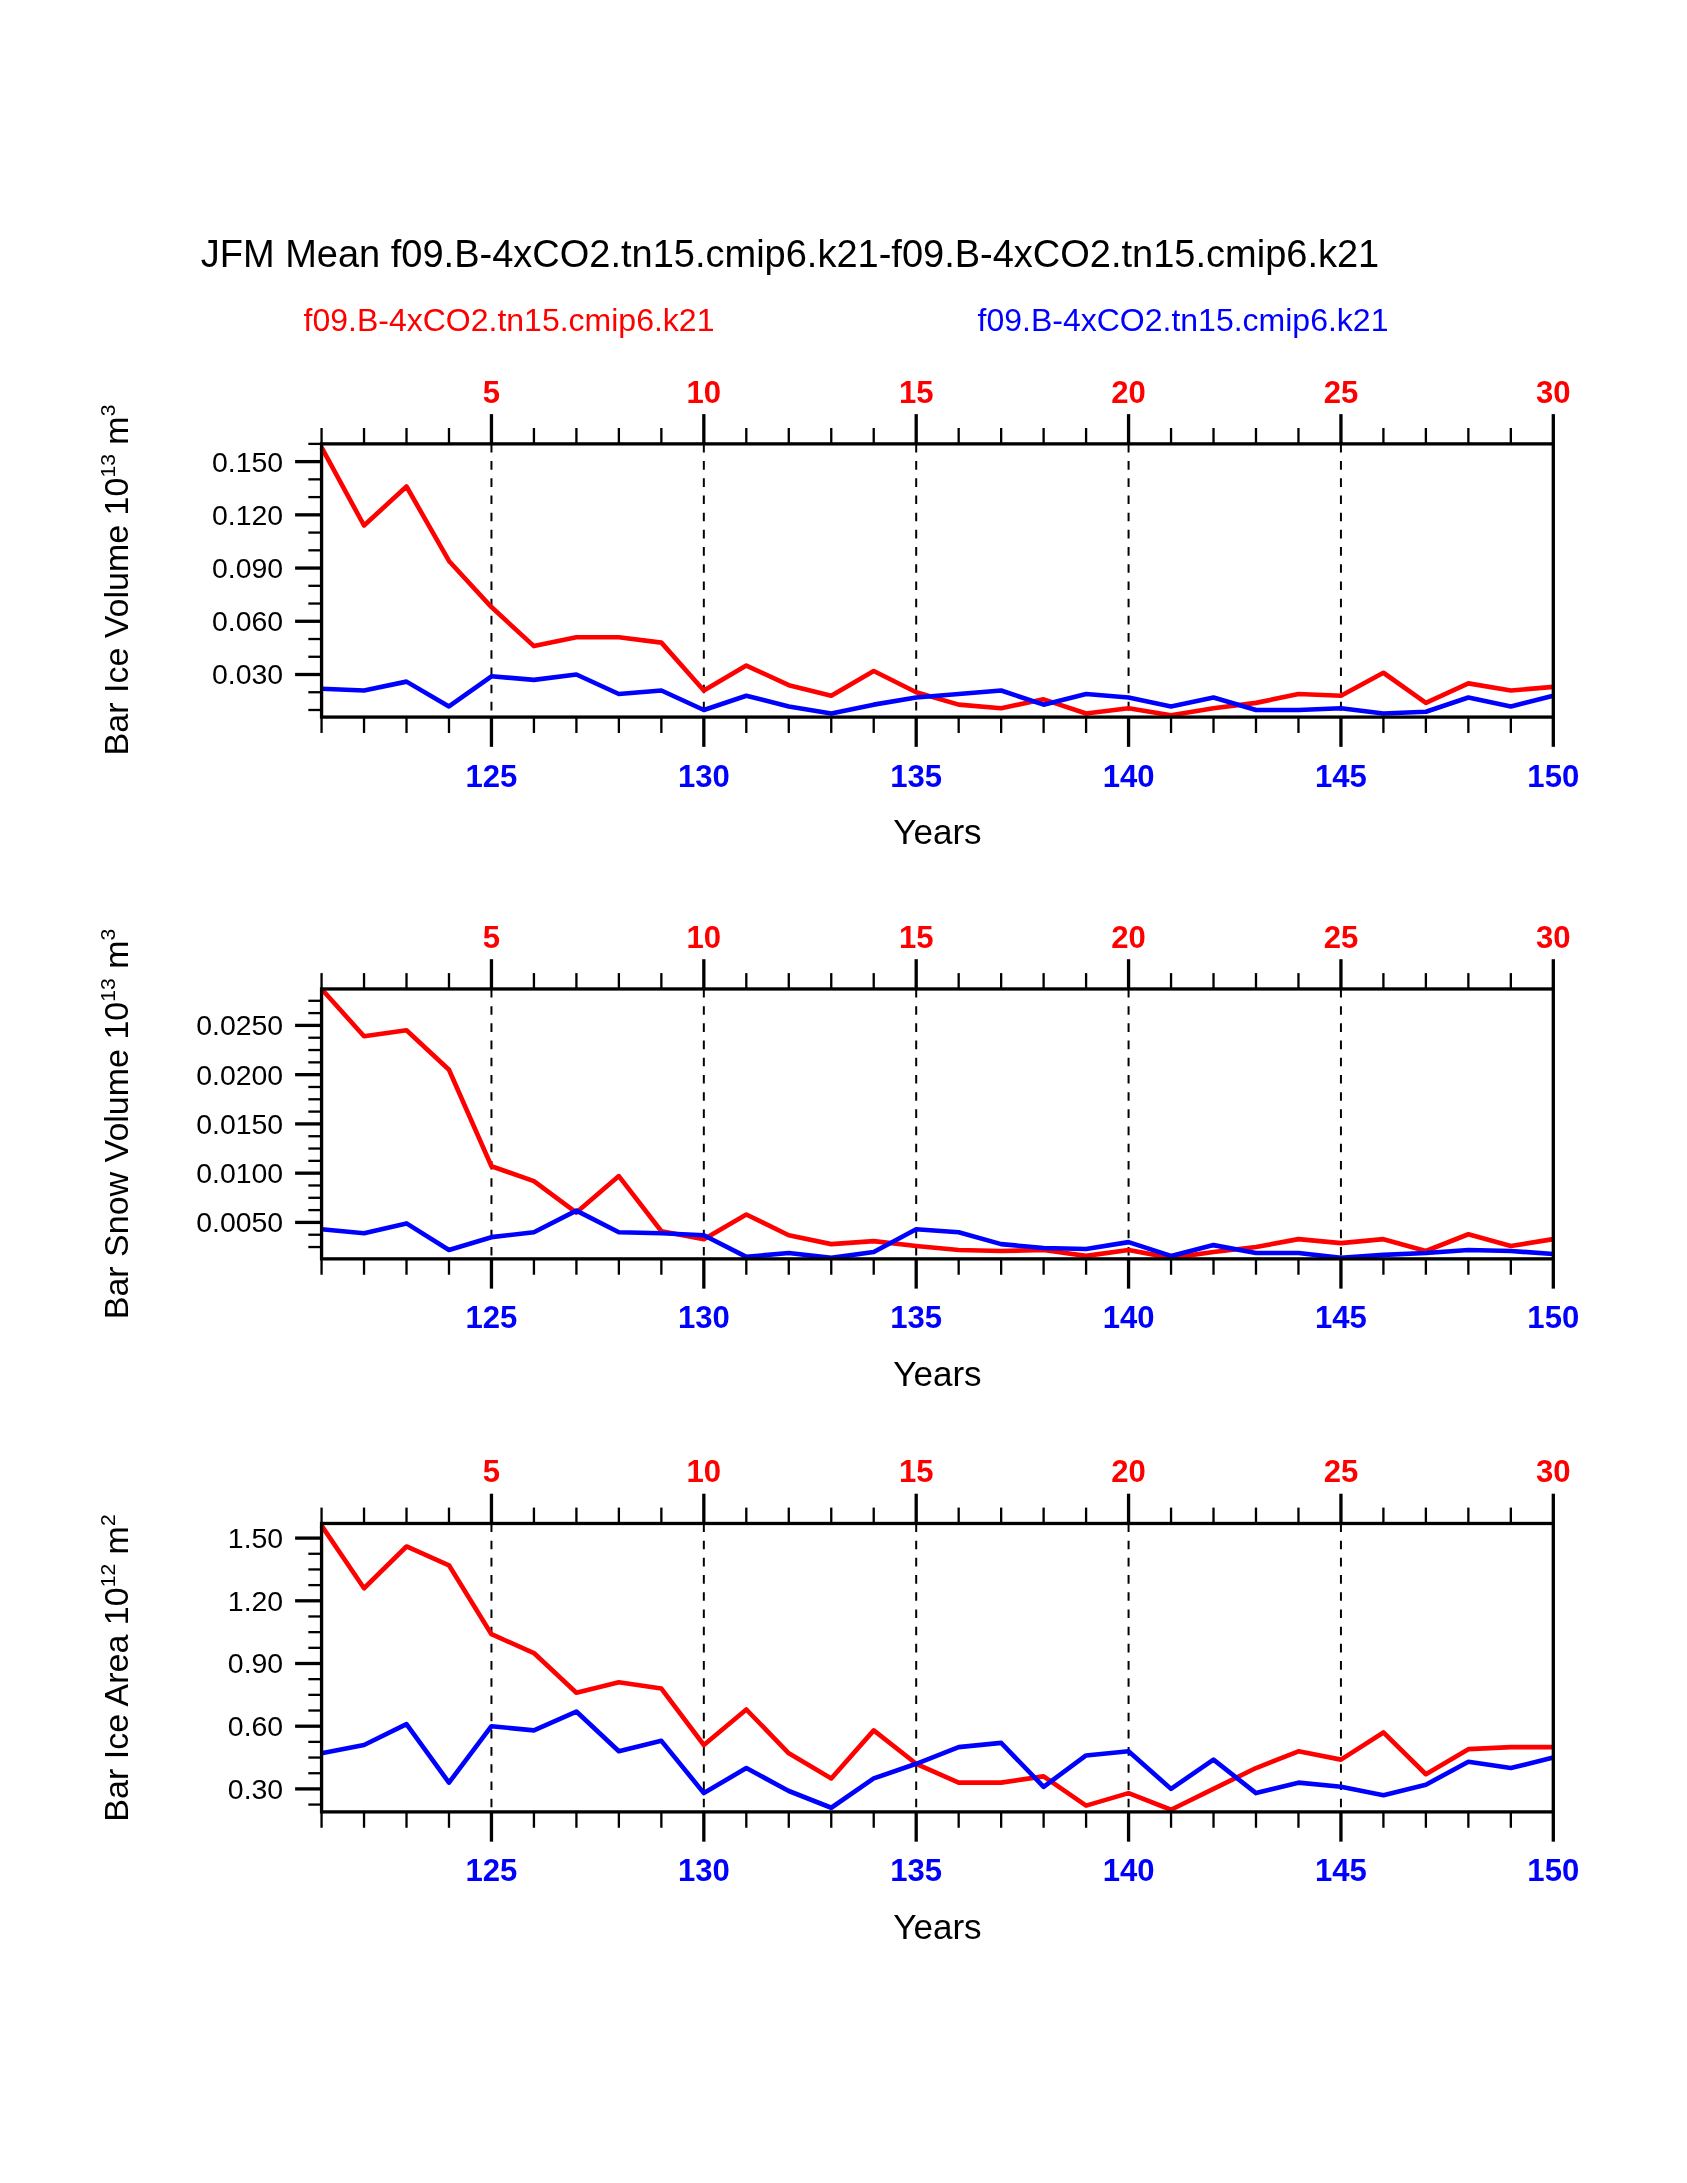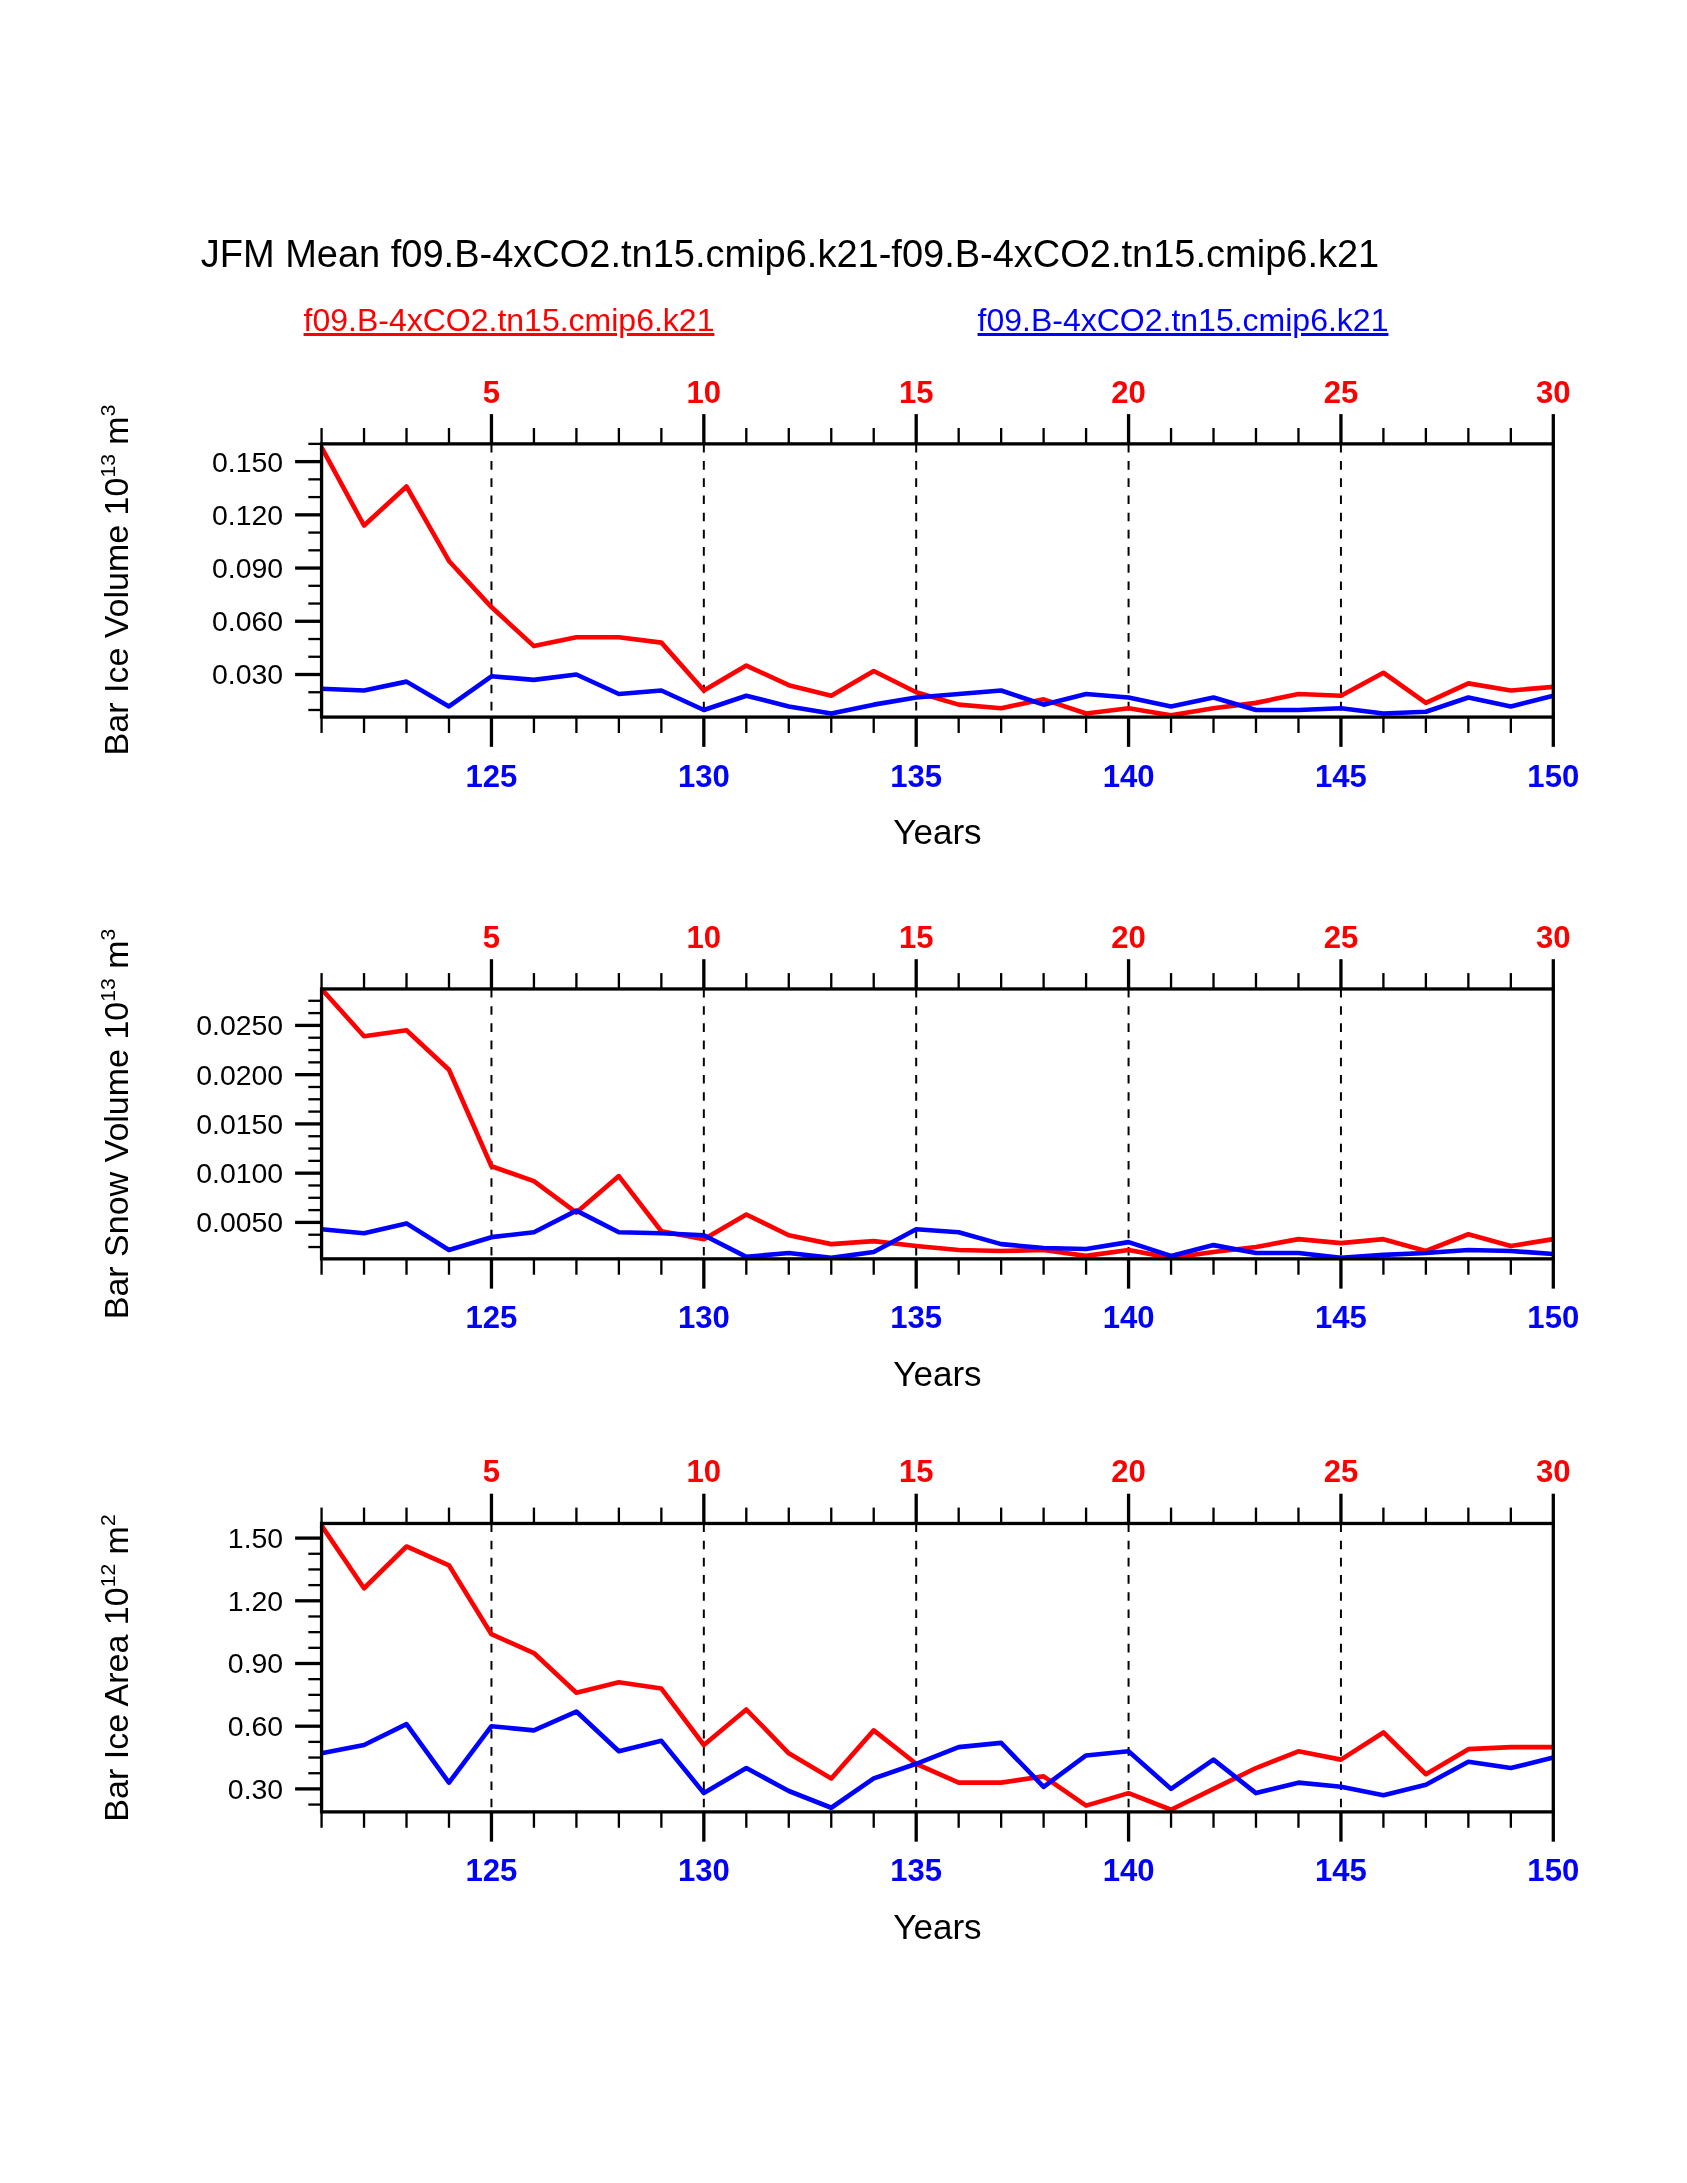--- a/index.html
+++ b/index.html
@@ -2,21 +2,21 @@
 <html style="font-size:10.6px"><head>
 <meta charset="utf-8">
 <style>
   html,body{margin:0;padding:0;background:#ffffff;}
   #page{position:relative;width:1687px;height:2183px;background:#ffffff;overflow:hidden;
         font-family:"Liberation Sans", sans-serif;color:#000;}
   #charts-canvas{position:absolute;left:0;top:0;}
   .page-title{position:absolute;left:0;top:233px;width:1556px;text-align:center;
               font-size:38px;font-weight:400;letter-spacing:0px;white-space:nowrap;margin-left:12px;}
   .legend-label{position:absolute;top:302px;transform:translateX(-50%);
-                font-size:32px;font-weight:400;white-space:nowrap;text-decoration:underline;}
+                font-size:32px;font-weight:400;white-space:nowrap;}
   .legend-red{left:509px;color:#ff0000;}
   .legend-blue{left:1183px;color:#0000ff;}
   .ytitle{position:absolute;transform:translate(-50%,-50%) rotate(-90deg);
           white-space:nowrap;font-size:34px;font-weight:400;}
   .sup{font-size:0.62em;vertical-align:0.6em;}
   svg text{font-family:"Liberation Sans", sans-serif;}
 </style>
 </head>
 <body>
 

